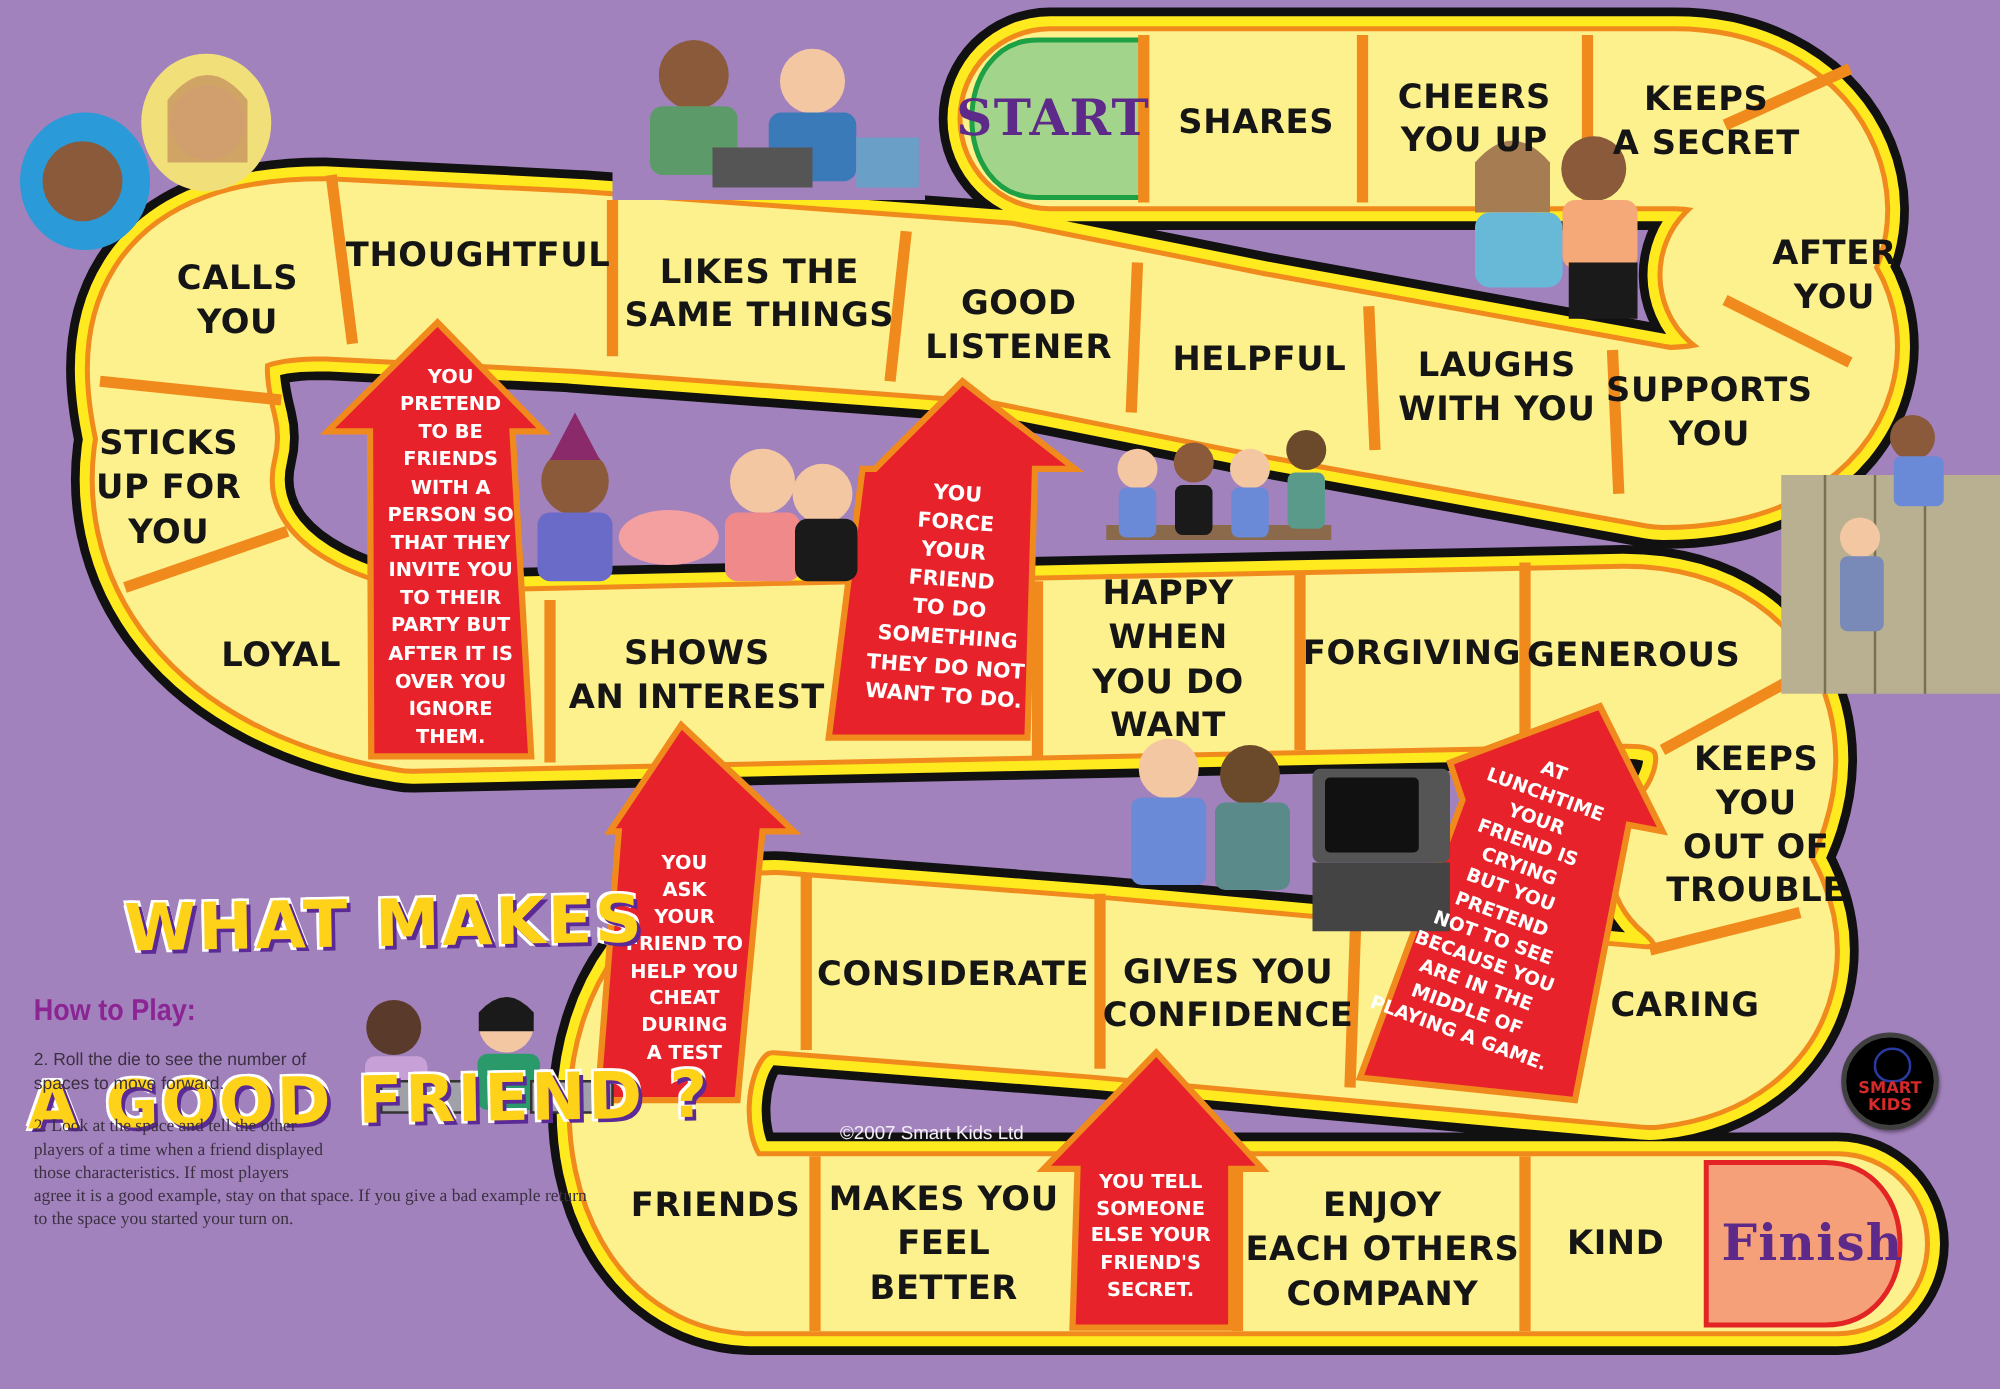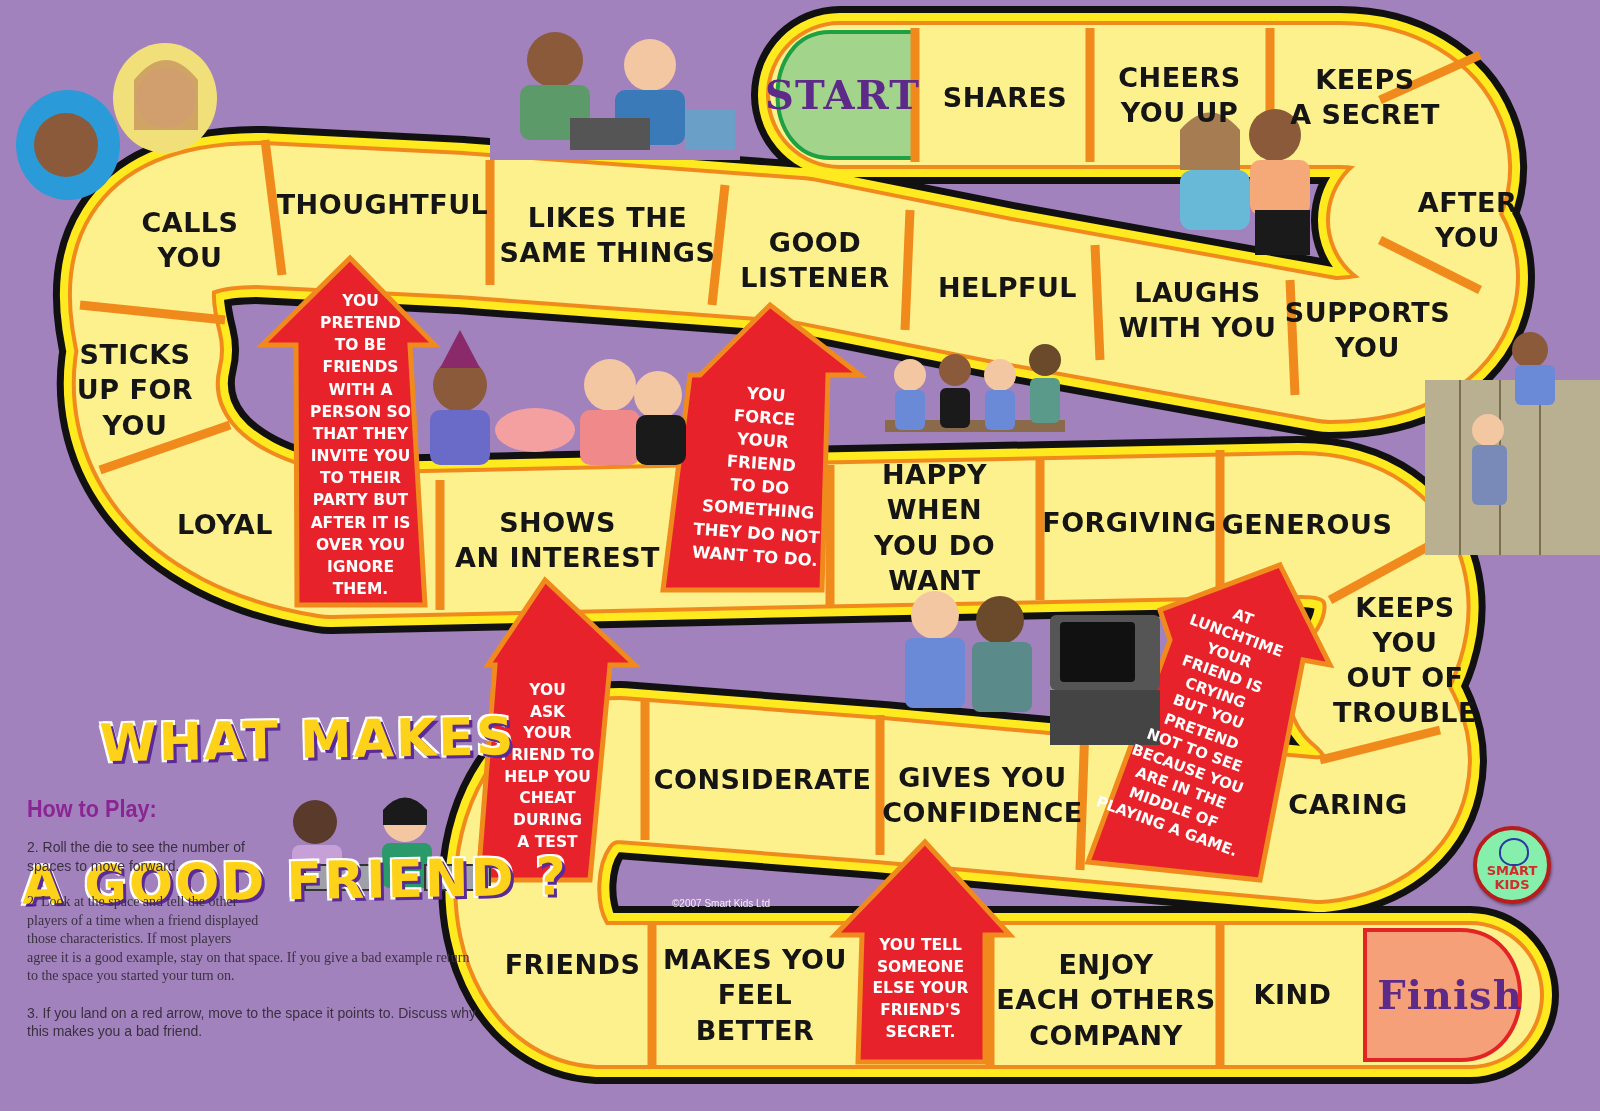--- a/index.html
+++ b/index.html
@@ -50,25 +50,25 @@
     }
     .howto {
       position:absolute; left:27px; top:838px; width:450px;
       font-family:"Liberation Sans", sans-serif; font-size:14px; line-height:18.5px;
       color:#3a3040;
     }
     .howto p { margin:0 0 18px 0; }
     .howto .narrow { width:240px; display:block; }
     .copyright {
       position:absolute; left:672px; top:898px;
-      font-family:"Liberation Sans", sans-serif; font-size:10px; color:#f4eef8;
+      font-family:"Liberation Sans", sans-serif; font-size:15px; color:#f4eef8;
     }
     .logo {
       position:absolute; left:1473px; top:826px; width:70px; height:70px;
-      border-radius:50%; background:#86efac; border:4px solid #b91c1c;
+      border-radius:50%; background:#000000; border:4px solid #404040;
       box-shadow:1px 2px 3px rgba(0,0,0,0.4);
     }
     .logo .face { position:absolute; left:22px; top:8px; width:26px; height:24px; border:2px solid #2a3aa0; border-radius:50% 50% 45% 45%; }
     .logo .name {
       position:absolute; left:0; top:34px; width:70px; text-align:center;
       font-family:"DejaVu Sans", sans-serif; font-weight:bold; font-size:13px; line-height:14px;
       color:#d62a2a; white-space:pre-line;
     }
   </style>
 </head>
@@ -297,21 +297,20 @@
   <span>A GOOD FRIEND ?</span>
 </div>
 
 <div class="howto-h">How to Play:</div>
 <div class="howto">
   <p class="narrow">2. Roll the die to see the number of spaces to move forward.</p>
   <p style="margin:0;font-family:Liberation Serif, serif;">
     <span class="narrow">2. Look at the space and tell the other players of a time when a friend displayed those characteristics. If most players</span>
     <span style="display:block;">agree it is a good example, stay on that space. If you give a bad example return to the space you started your turn on.</span>
   </p>
-  <p style="margin-top:18px;">3. If you land on a red arrow, move to the space it points to. Discuss why this makes you a bad friend.</p>
 </div>
 
 <div class="copyright">©2007 Smart Kids Ltd</div>
 
 <div class="logo">
   <div class="face"></div>
   <div class="name">SMART
 KIDS</div>
 </div>
 

